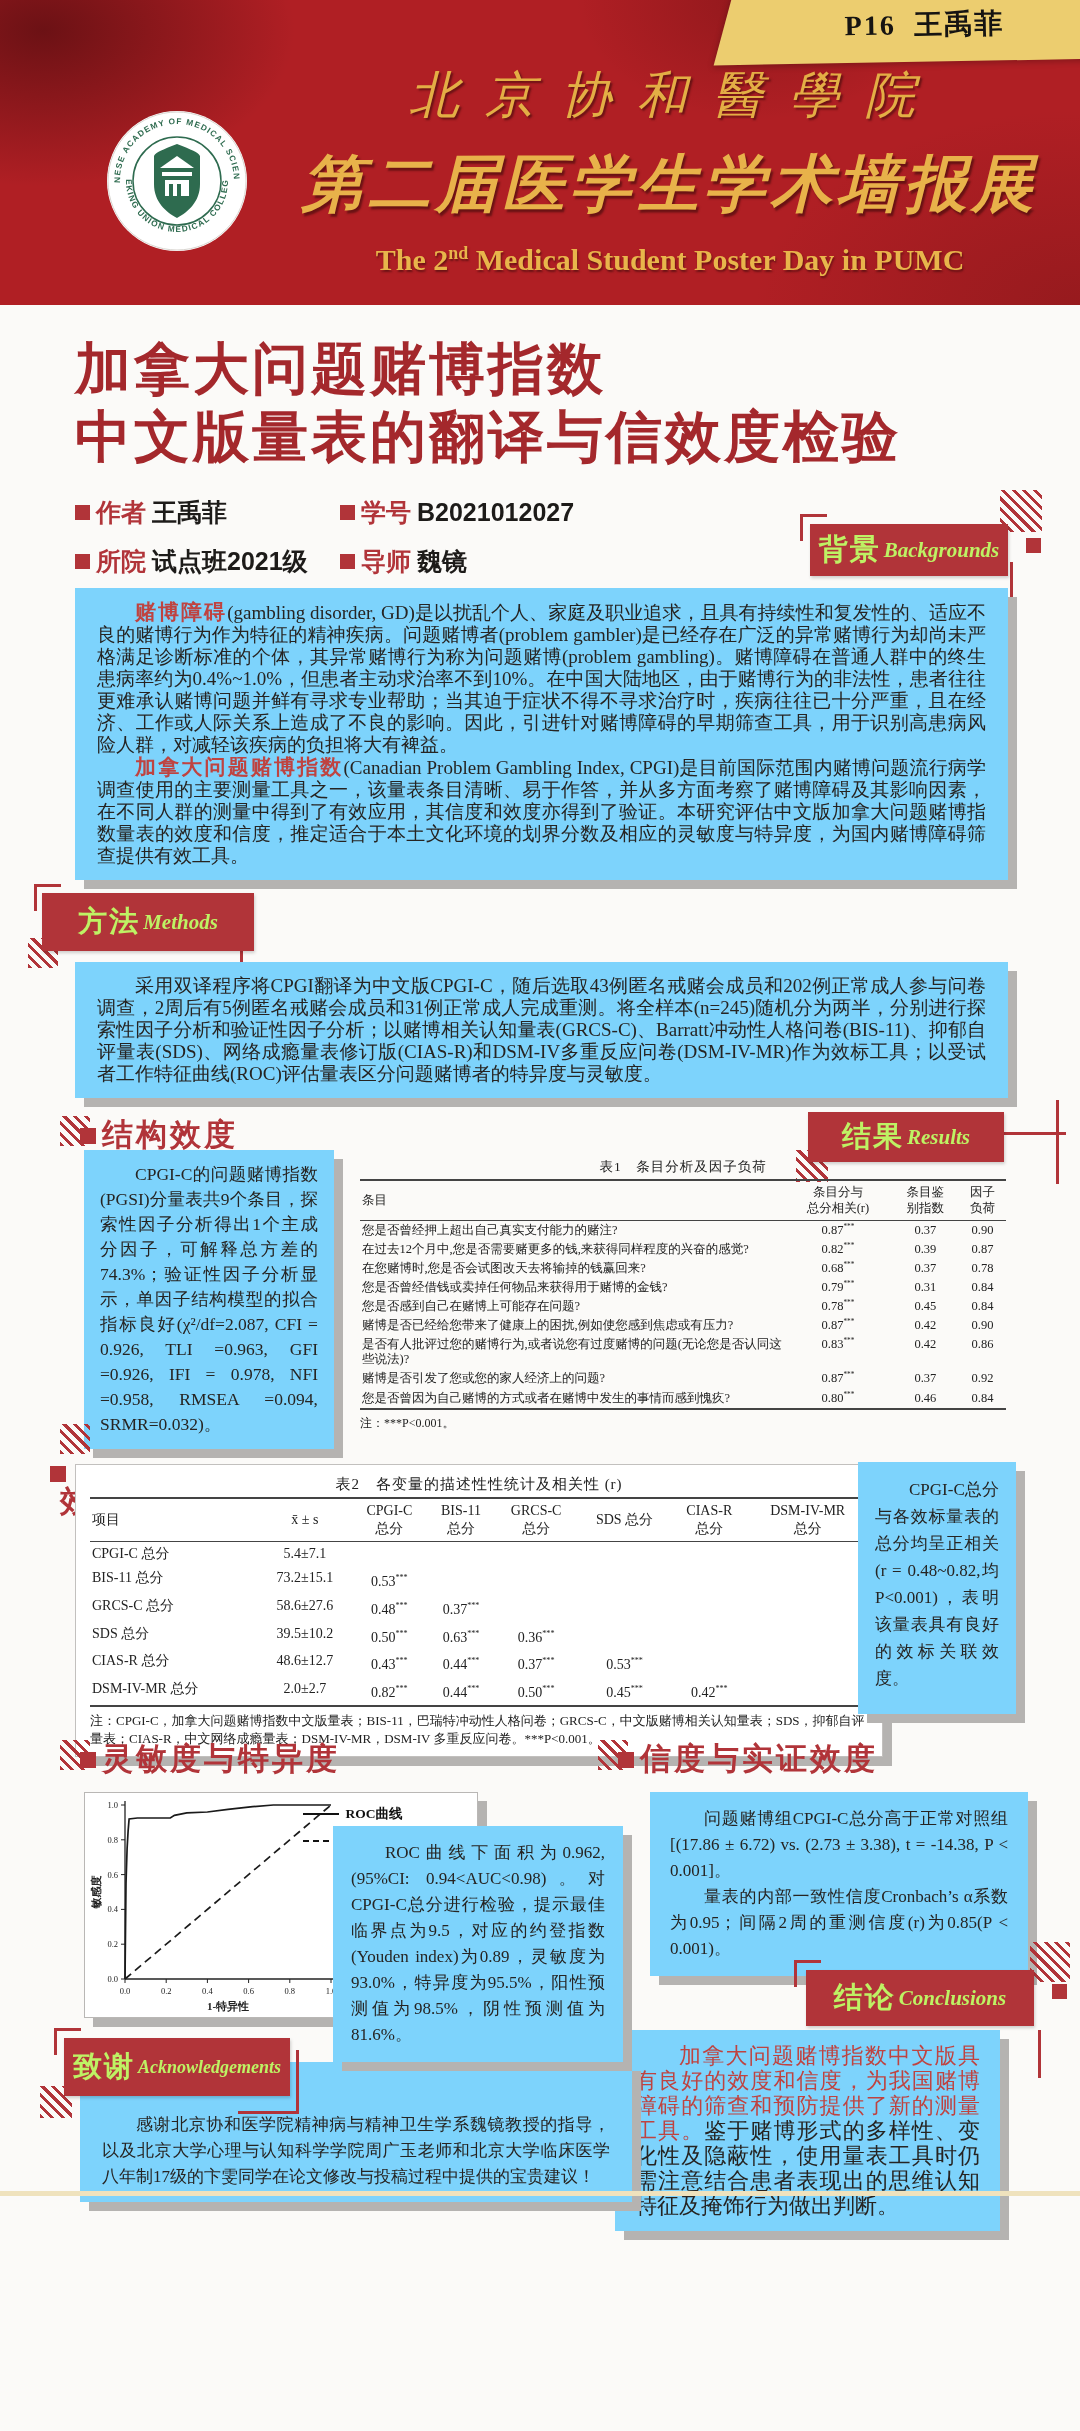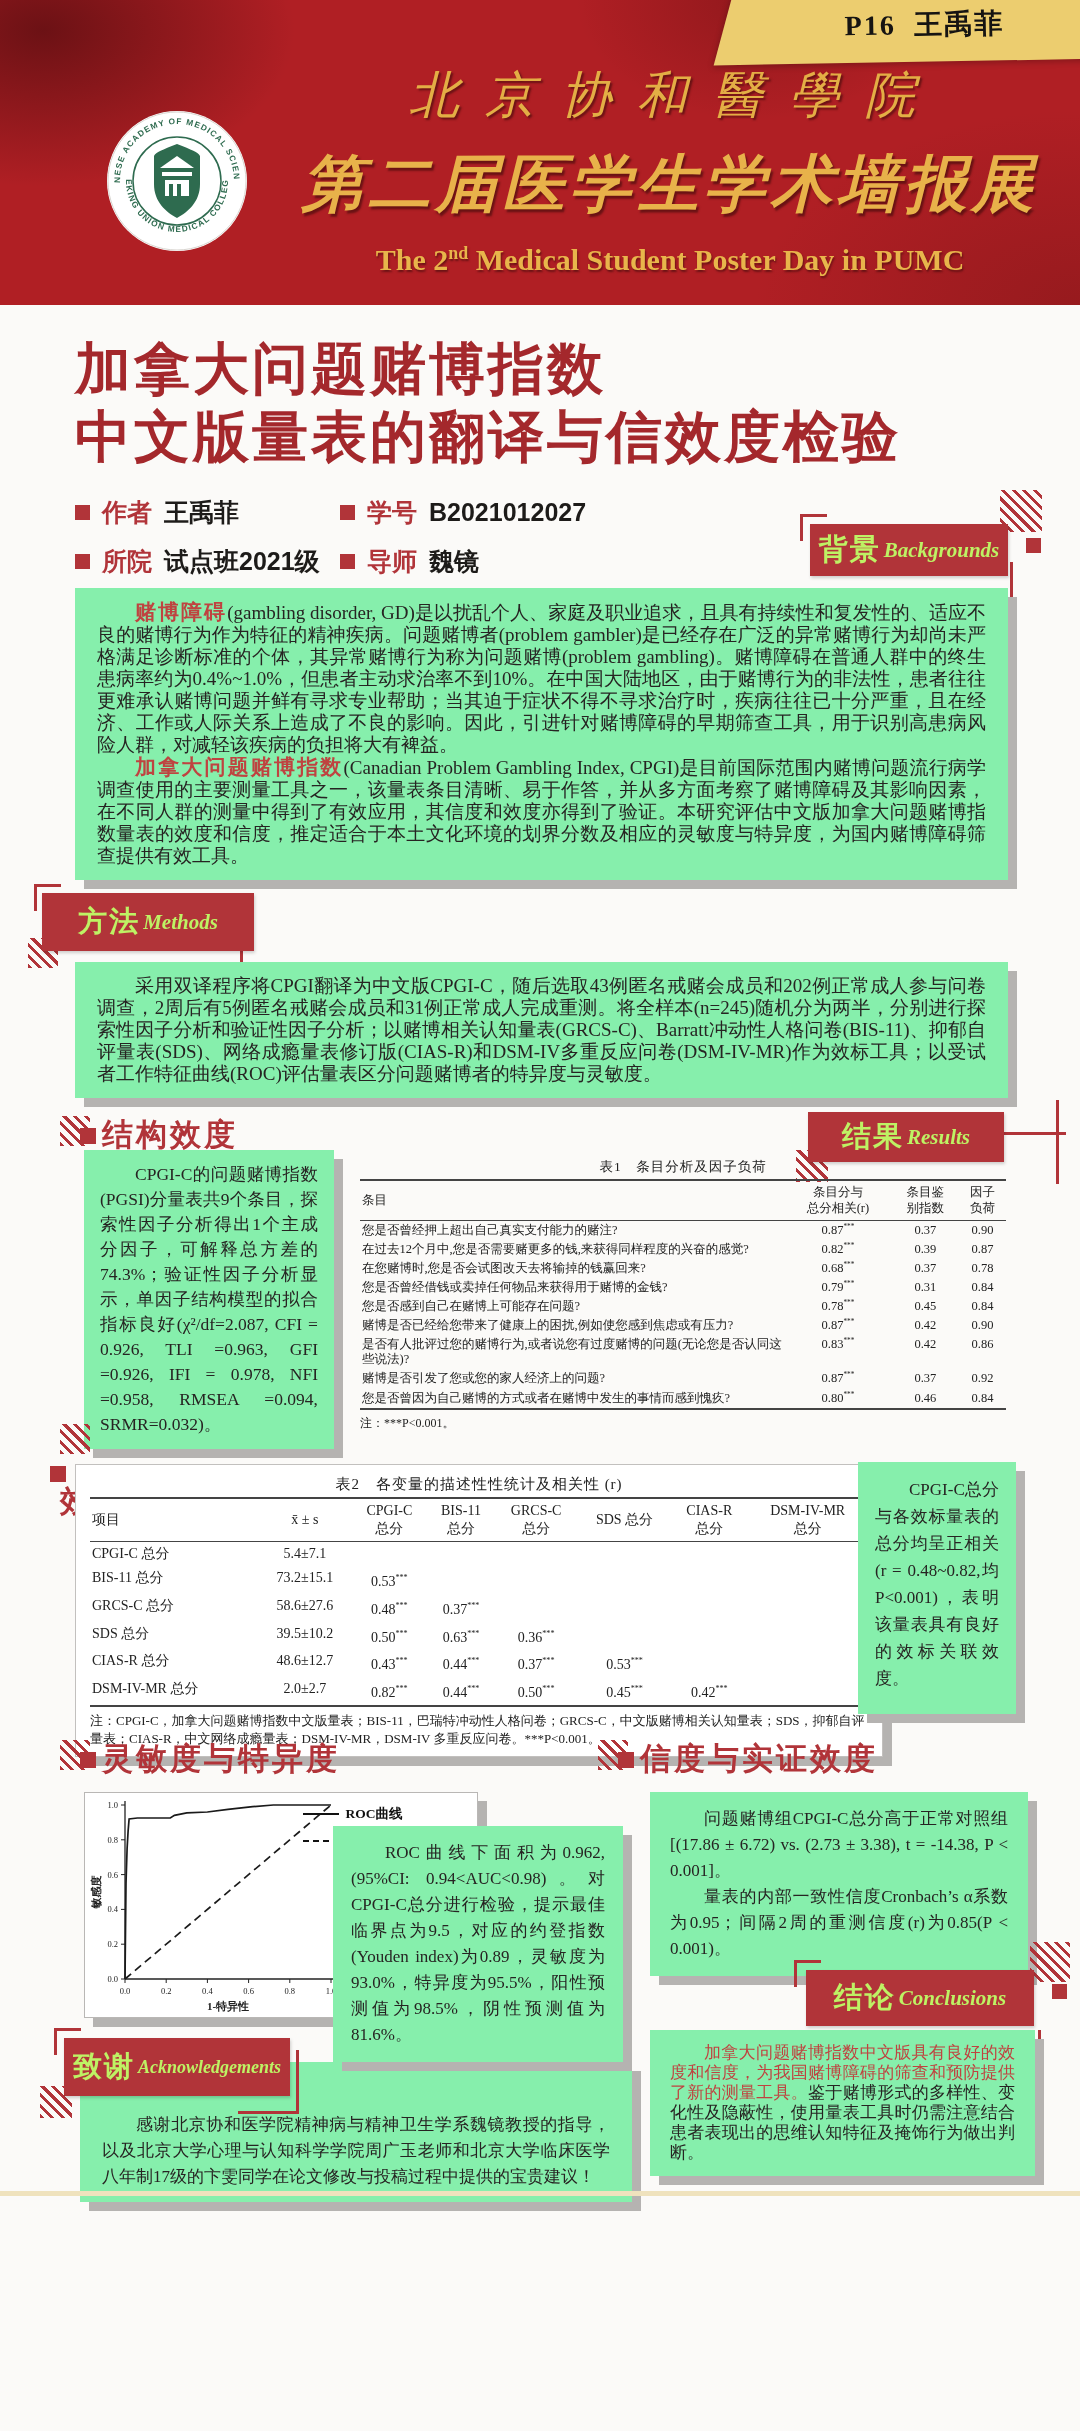--- a/index.html
+++ b/index.html
@@ -25,31 +25,31 @@
   .callig2{position:absolute;left:300px;top:142px;width:740px;text-align:center;color:#e8b24a;
            font-size:62px;font-weight:bold;letter-spacing:5px;font-style:italic;
            text-shadow:2px 3px 2px rgba(60,10,10,.6);}
   .suben{position:absolute;left:300px;top:243px;width:740px;text-align:center;color:#e8b54b;
          font-size:30px;font-weight:bold;text-shadow:1px 2px 2px rgba(60,10,10,.6);}
   .suben sup{font-size:60%;}
   .logo{position:absolute;left:106px;top:110px;width:142px;height:142px;}
 
   
   .title-line{position:absolute;left:75px;color:#a4282c;font-size:56px;font-weight:900;letter-spacing:3px;}
-  .meta-item{position:absolute;display:flex;align-items:center;gap:12px;font-size:25px;}
+  .meta-item{position:absolute;display:flex;align-items:center;gap:6px;font-size:25px;}
   .msq{width:15px;height:15px;background:#b13439;display:inline-block;}
   .mlabel{color:#b13439;font-weight:bold;}
   .mval{color:#1d1b19;font-weight:600;}
 
   .badge{position:absolute;background:#b13439;color:#bef264;display:flex;align-items:center;
          justify-content:center;gap:3px;box-shadow:1px 2px 3px rgba(0,0,0,.18);}
   .badge .zh{font-size:29px;font-weight:bold;letter-spacing:2px;font-family:"Liberation Sans",sans-serif;}
   .badge .en{font-size:21px;font-style:italic;font-weight:bold;font-family:"Liberation Serif",serif;}
 
-  .graybox{position:absolute;background:#86efac;box-shadow:9px 9px 0 #b5b3b1;
+  .graybox{position:absolute;background:#7dd3fc;box-shadow:9px 9px 0 #b5b3b1;
            padding:13px 22px;text-align:justify;line-height:22px;font-size:19px;color:#262422;}
   .graybox p{margin:0;text-indent:2em;}
   .lead-red{color:#bf4340;font-weight:bold;font-size:21px;letter-spacing:2px;}
 
   .sec-head{position:absolute;display:flex;align-items:flex-start;}
   .hatch{background:repeating-linear-gradient(45deg,#b13439 0 3px,transparent 3px 7.5px);}
   .sh-hatch{width:30px;height:30px;}
   .sh-sq{width:16px;height:16px;background:#b13439;margin:12px 6px 0 -10px;}
   .sh-txt{color:#b13439;font-size:31px;font-weight:bold;letter-spacing:3px;
           font-family:"Liberation Sans",sans-serif;margin-top:-2px;}
@@ -434,21 +434,21 @@
   </div>
 
   <div class="cnr" style="left:794px;top:1960px;"></div>
   <div class="hatch abs" style="left:1030px;top:1942px;width:40px;height:40px;"></div>
   <div class="dsq" style="left:1052px;top:1984px;width:15px;height:15px;"></div>
   <div class="vline" style="left:1038px;top:2030px;height:48px;"></div>
   <div class="badge" style="left:806px;top:1970px;width:228px;height:56px;">
     <span class="zh">结论</span>
       <span class="en">Conclusions</span>
   </div>
-  <div class="graybox" style="left:650px;top:2030px;width:345px;font-size:17px;line-height:20px;padding:13px 20px;">
+  <div class="graybox" style="left:615px;top:2030px;width:345px;font-size:22px;line-height:25px;padding:13px 20px;">
     <p><span style="color:#bf4340;">加拿大问题赌博指数中文版具有良好的效度和信度，为我国赌博障碍的筛查和预防提供了新的测量工具。</span><span>鉴于赌博形式的多样性、变化性及隐蔽性，使用量表工具时仍需注意结合患者表现出的思维认知特征及掩饰行为做出判断。</span></p>
   </div>
 
   <div class="cnr" style="left:54px;top:2028px;"></div>
   <div class="hatch abs" style="left:40px;top:2086px;width:32px;height:32px;"></div>
   <div class="graybox" style="left:80px;top:2062px;width:508px;padding:50px 22px 12px;font-size:17px;line-height:26px;">
     <p>感谢北京协和医学院精神病与精神卫生学系魏镜教授的指导，以及北京大学心理与认知科学学院周广玉老师和北京大学临床医学八年制17级的卞雯同学在论文修改与投稿过程中提供的宝贵建议！</p>
   </div>
   <div class="vline" style="left:296px;top:2050px;height:64px;"></div>
   <div class="hline" style="left:238px;top:2111px;width:58px;"></div>

